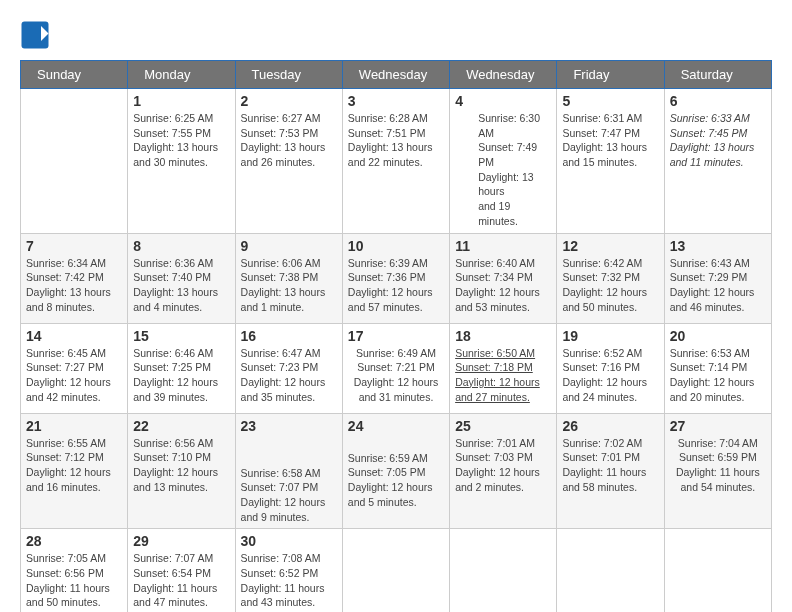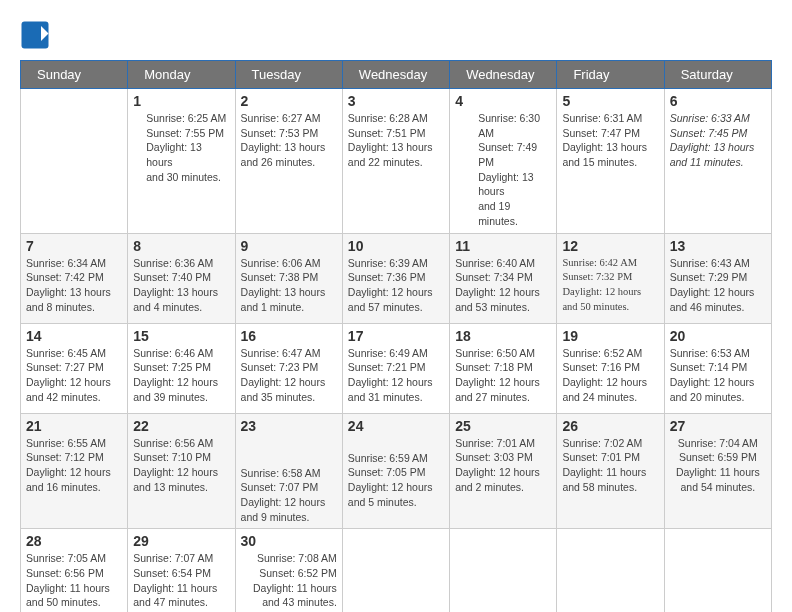--- a/index.html
+++ b/index.html
@@ -119,21 +119,21 @@
         <th>Wednesday</th>
         <th>Friday</th>
         <th>Saturday</th>
       </tr>
   </thead>
   <tbody id="calendar-body">
   <tr>
         <td class="empty-cell"></td>
         <td>
           <div class="day-number">1</div>
-          <div class="day-info" style="white-space: pre-line; margin-left: 13px;">Sunrise: 6:25 AM
+          <div class="day-info" style="white-space: pre-line;">Sunrise: 6:25 AM
 Sunset: 7:55 PM
 Daylight: 13 hours
 and 30 minutes.</div>
         </td>
         <td>
           <div class="day-number">2</div>
           <div class="day-info" style="white-space: pre-line;">Sunrise: 6:27 AM
 Sunset: 7:53 PM
 Daylight: 13 hours
 and 26 minutes.</div>
@@ -198,21 +198,21 @@
         </td>
         <td>
           <div class="day-number">11</div>
           <div class="day-info" style="white-space: pre-line;">Sunrise: 6:40 AM
 Sunset: 7:34 PM
 Daylight: 12 hours
 and 53 minutes.</div>
         </td>
         <td>
           <div class="day-number">12</div>
-          <div class="day-info" style="white-space: pre-line; font-family: Liberation Serif, serif;">Sunrise: 6:42 AM
+          <div class="day-info" style="white-space: pre-line;">Sunrise: 6:42 AM
 Sunset: 7:32 PM
 Daylight: 12 hours
 and 50 minutes.</div>
         </td>
         <td>
           <div class="day-number">13</div>
           <div class="day-info" style="white-space: pre-line;">Sunrise: 6:43 AM
 Sunset: 7:29 PM
 Daylight: 12 hours
 and 46 minutes.</div>
@@ -235,28 +235,28 @@
         </td>
         <td>
           <div class="day-number">16</div>
           <div class="day-info" style="white-space: pre-line;">Sunrise: 6:47 AM
 Sunset: 7:23 PM
 Daylight: 12 hours
 and 35 minutes.</div>
         </td>
         <td>
           <div class="day-number">17</div>
-          <div class="day-info" style="white-space: pre-line;">Sunrise: 6:49 AM
+          <div class="day-info" style="white-space: pre-line; text-align: center;">Sunrise: 6:49 AM
 Sunset: 7:21 PM
 Daylight: 12 hours
 and 31 minutes.</div>
         </td>
         <td>
           <div class="day-number">18</div>
-          <div class="day-info" style="white-space: pre-line;">Sunrise: 6:50 AM
+          <div class="day-info" style="white-space: pre-line; text-decoration: underline;">Sunrise: 6:50 AM
 Sunset: 7:18 PM
 Daylight: 12 hours
 and 27 minutes.</div>
         </td>
         <td>
           <div class="day-number">19</div>
           <div class="day-info" style="white-space: pre-line;">Sunrise: 6:52 AM
 Sunset: 7:16 PM
 Daylight: 12 hours
 and 24 minutes.</div>
@@ -294,21 +294,21 @@
         <td>
           <div class="day-number">24</div>
           <div class="day-info" style="white-space: pre-line; margin-top: 17px;">Sunrise: 6:59 AM
 Sunset: 7:05 PM
 Daylight: 12 hours
 and 5 minutes.</div>
         </td>
         <td>
           <div class="day-number">25</div>
           <div class="day-info" style="white-space: pre-line;">Sunrise: 7:01 AM
-Sunset: 3:03 PM
+Sunset: 7:03 PM
 Daylight: 12 hours
 and 2 minutes.</div>
         </td>
         <td>
           <div class="day-number">26</div>
           <div class="day-info" style="white-space: pre-line;">Sunrise: 7:02 AM
 Sunset: 7:01 PM
 Daylight: 11 hours
 and 58 minutes.</div>
         </td>
@@ -330,21 +330,21 @@
         </td>
         <td>
           <div class="day-number">29</div>
           <div class="day-info" style="white-space: pre-line;">Sunrise: 7:07 AM
 Sunset: 6:54 PM
 Daylight: 11 hours
 and 47 minutes.</div>
         </td>
         <td>
           <div class="day-number">30</div>
-          <div class="day-info" style="white-space: pre-line; text-align: right;">Sunrise: 7:08 AM
+          <div class="day-info" style="white-space: pre-line;">Sunrise: 7:08 AM
 Sunset: 6:52 PM
 Daylight: 11 hours
 and 43 minutes.</div>
         </td>
         <td class="empty-cell"></td>
         <td class="empty-cell"></td>
         <td class="empty-cell"></td>
         <td class="empty-cell"></td>
       </tr>
     </tbody>

